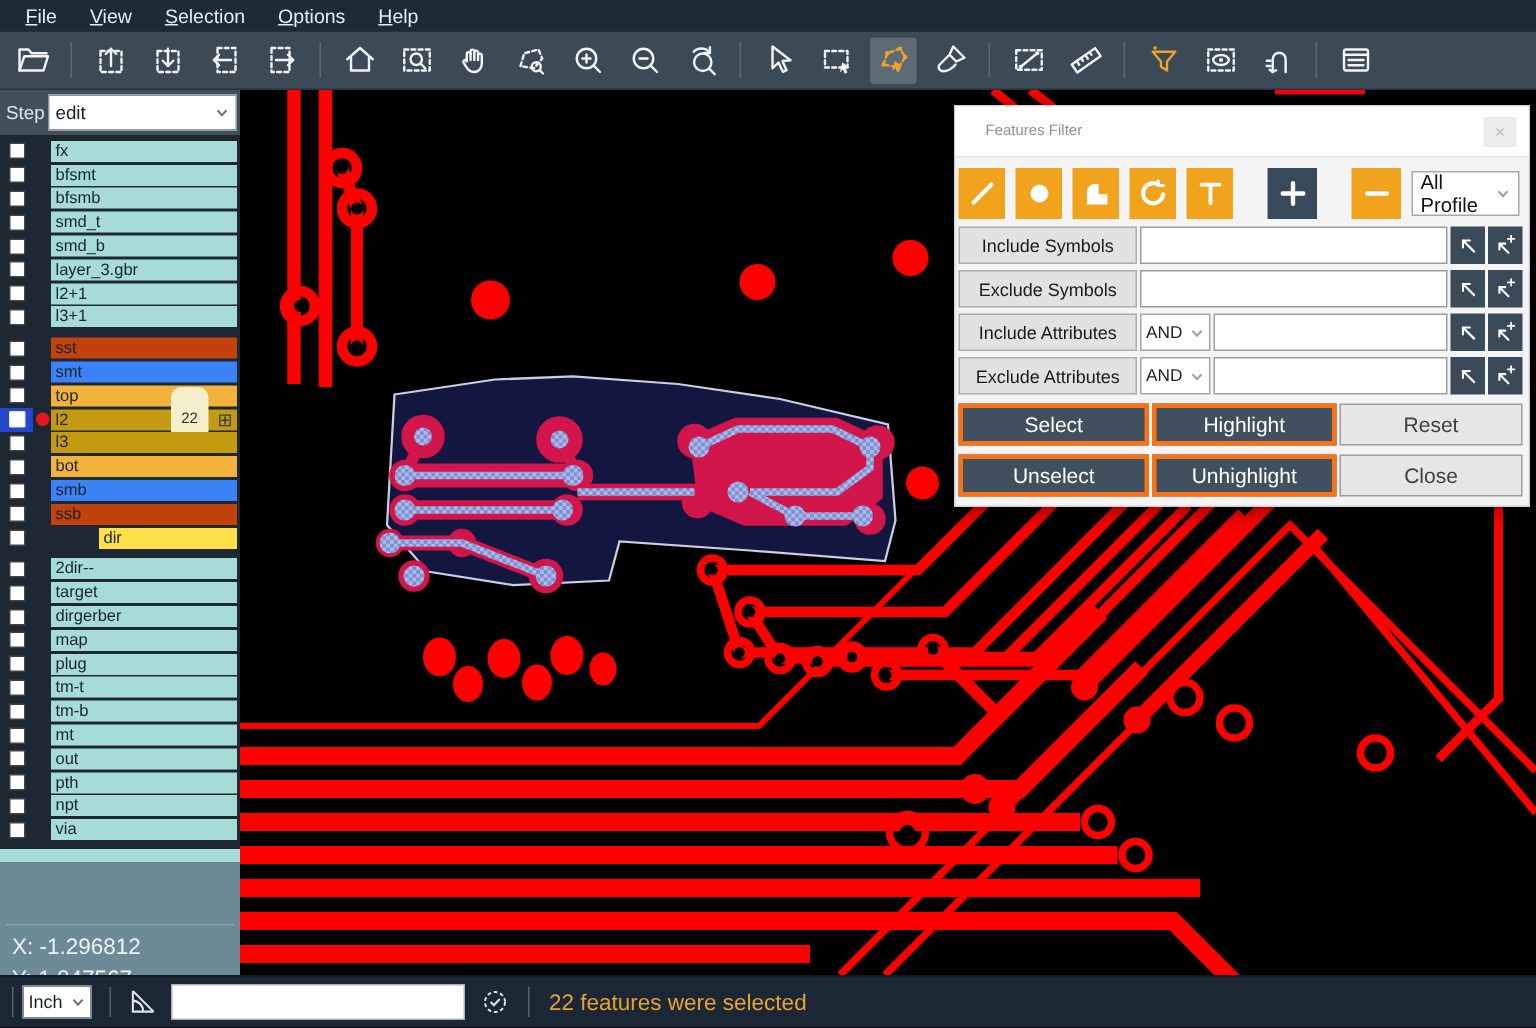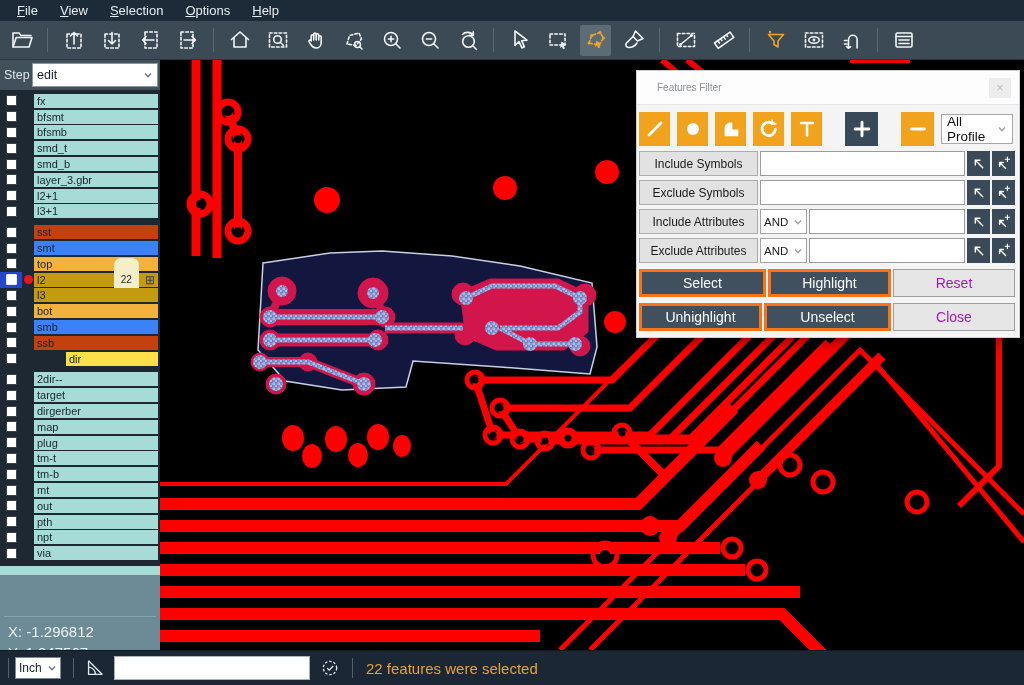--- a/index.html
+++ b/index.html
@@ -90,21 +90,21 @@
   .and-value { flex:1; font-size:11.5px; color:#222; }
   .f-input { flex:1; border:1px solid #9c9c9c; background:#fff; font-size:12px; padding:0 4px;
     font-family:"Liberation Sans",sans-serif; margin-right:2px; min-width:0; }
   .arr-btn { width:23px; background:#3a4a59; color:#fff; display:flex; align-items:center;
     justify-content:center; margin-right:2px; }
   .arr-btn svg { width:17px; height:17px; }
   .dlg-actions { padding:2px 2px 0 2px; }
   .a-row { display:flex; height:28px; margin-bottom:6px; }
   .a-btn { font-size:14px; display:flex; align-items:center; justify-content:center; margin-right:2px; }
   .a-btn.dark { background:#41505f; color:#fff; border:3px solid #f97316; }
-  .a-btn.light { background:#e6e6e6; color:#a21caf; border:1px solid #9f9f9f; }
+  .a-btn.light { background:#e6e6e6; color:#404040; border:1px solid #9f9f9f; }
   .a-btn.w1 { width:127px; } .a-btn.w2 { width:123px; } .a-btn.w3 { flex:1; }
 
   
   .statusbar { position:absolute; left:0; top:650px; width:1024px; height:35px;
     background:#1b2734; display:flex; align-items:center; z-index:6; border-top:1px solid #0e1822; }
   .sb-sep { width:1px; height:20px; background:#55636e; }
   .unit-select { width:46px; height:22px; background:#fff; border:1px solid #7d8893; display:flex;
     align-items:center; padding:0 3px; margin:0 12px 0 6px; }
   .unit-value { flex:1; font-size:12px; color:#16222b; }
   .angle-ic { color:#dfe6ea; margin:0 8px 0 10px; }
@@ -869,22 +869,22 @@
         </div>
       </div>
     </div>
   <div class="dlg-actions">
       <div class="a-row">
         <div class="a-btn dark w1">Select</div>
         <div class="a-btn dark w2">Highlight</div>
         <div class="a-btn light w3">Reset</div>
       </div>
       <div class="a-row">
+        <div class="a-btn dark w1">Unselect</div>
         <div class="a-btn dark w2">Unhighlight</div>
-        <div class="a-btn dark w1">Unselect</div>
         <div class="a-btn light w3">Close</div>
       </div>
     </div>
 </div>
 
 <div class="statusbar">
   <span class="sb-sep lead-sep"></span>
   <span class="unit-select">
     <span class="unit-value">Inch</span>
     <svg class="chev" viewBox="0 0 10 10">

